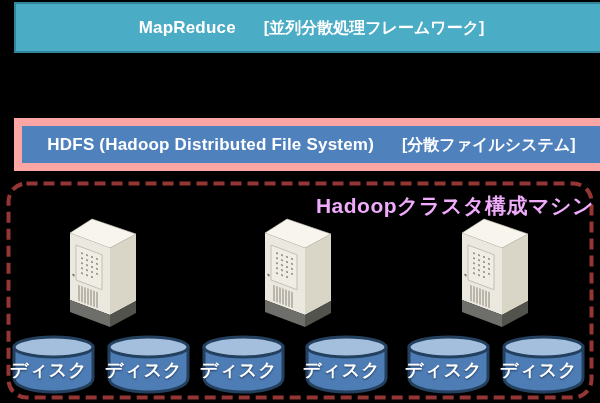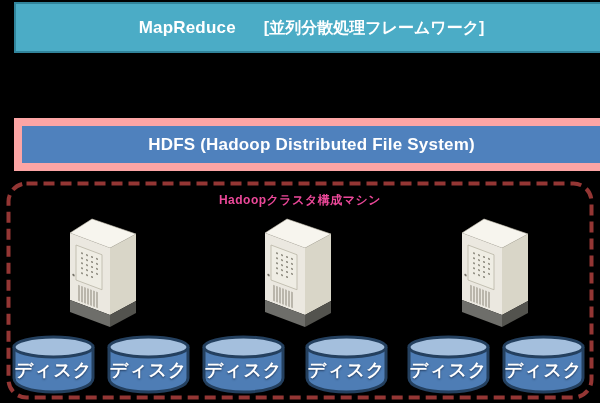--- a/index.html
+++ b/index.html
@@ -13,50 +13,51 @@
     text-align:center;color:#fff;font-weight:bold;
   }
   .layer-bar .l1{font-size:17px;line-height:20px;letter-spacing:.2px;}
   .layer-bar .l2{font-size:16px;line-height:19px;margin-left:28px;}
   .bar-mapreduce{top:2px;height:51px;background:#4BACC6;border:2px solid #31849B;}
   .bar-yarn{top:59px;height:52px;background:#77933C;border:2px solid #55682C;}
   .bar-hdfs{top:118px;height:53px;background:#4F81BD;border:8px solid #fca5a5;}
   .cluster-box{position:absolute;left:6px;top:181px;width:588px;height:219px;}
   .cluster-border{position:absolute;left:0;top:0;}
   .cluster-title{
-    position:absolute;top:11px;left:0;width:100%;text-align:center;
-    color:#ec4899;font-size:12px;font-weight:bold;letter-spacing:.5px;
+    position:absolute;top:11px;left:0;width:100%;text-align:right;
+    color:#f0abfc;font-size:21px;font-weight:bold;letter-spacing:.5px;
   }
   .server{position:absolute;width:70px;height:113px;}
   .server-1{left:68px;top:217px;}
   .server-2{left:263px;top:217px;}
   .server-3{left:460px;top:217px;}
   .disk{position:absolute;width:87px;height:60px;}
   .disk-label{
-    position:absolute;left:0;top:24px;width:100%;text-align:center;
+    position:absolute;left:0;top:24px;width:100%;
     color:#fff;font-size:18px;font-weight:bold;letter-spacing:1px;
     text-shadow:0 1px 2px rgba(20,40,70,.8);
   }
   .disk-1{left:10px;top:334px;}  .disk-2{left:105px;top:334px;}
   .disk-3{left:200px;top:334px;} .disk-4{left:303px;top:334px;}
   .disk-5{left:405px;top:334px;} .disk-6{left:500px;top:334px;}
 </style>
 </head>
 <body>
 
 <div class="stage">
 
   <div class="layer-bar bar-mapreduce">
     <div class="l1">MapReduce</div>
     <div class="l2">[並列分散処理フレームワーク]</div>
   </div>
 
 
   <div class="layer-bar bar-hdfs">
     <div class="l1">HDFS (Hadoop Distributed File System)</div>
+    <div class="l2">[分散ファイルシステム]</div>
   </div>
 
   <div class="cluster-box">
     <svg class="cluster-border" width="588" height="219" viewBox="0 0 588 219">
       <rect x="2.5" y="2.5" width="583" height="214" rx="18" ry="18" fill="none" stroke="#943634" stroke-width="4" stroke-dasharray="11 6"></rect>
     </svg>
     <div class="cluster-title">Hadoopクラスタ構成マシン</div>
   </div>
 
   <svg class="server server-1" viewBox="0 0 70 113">

